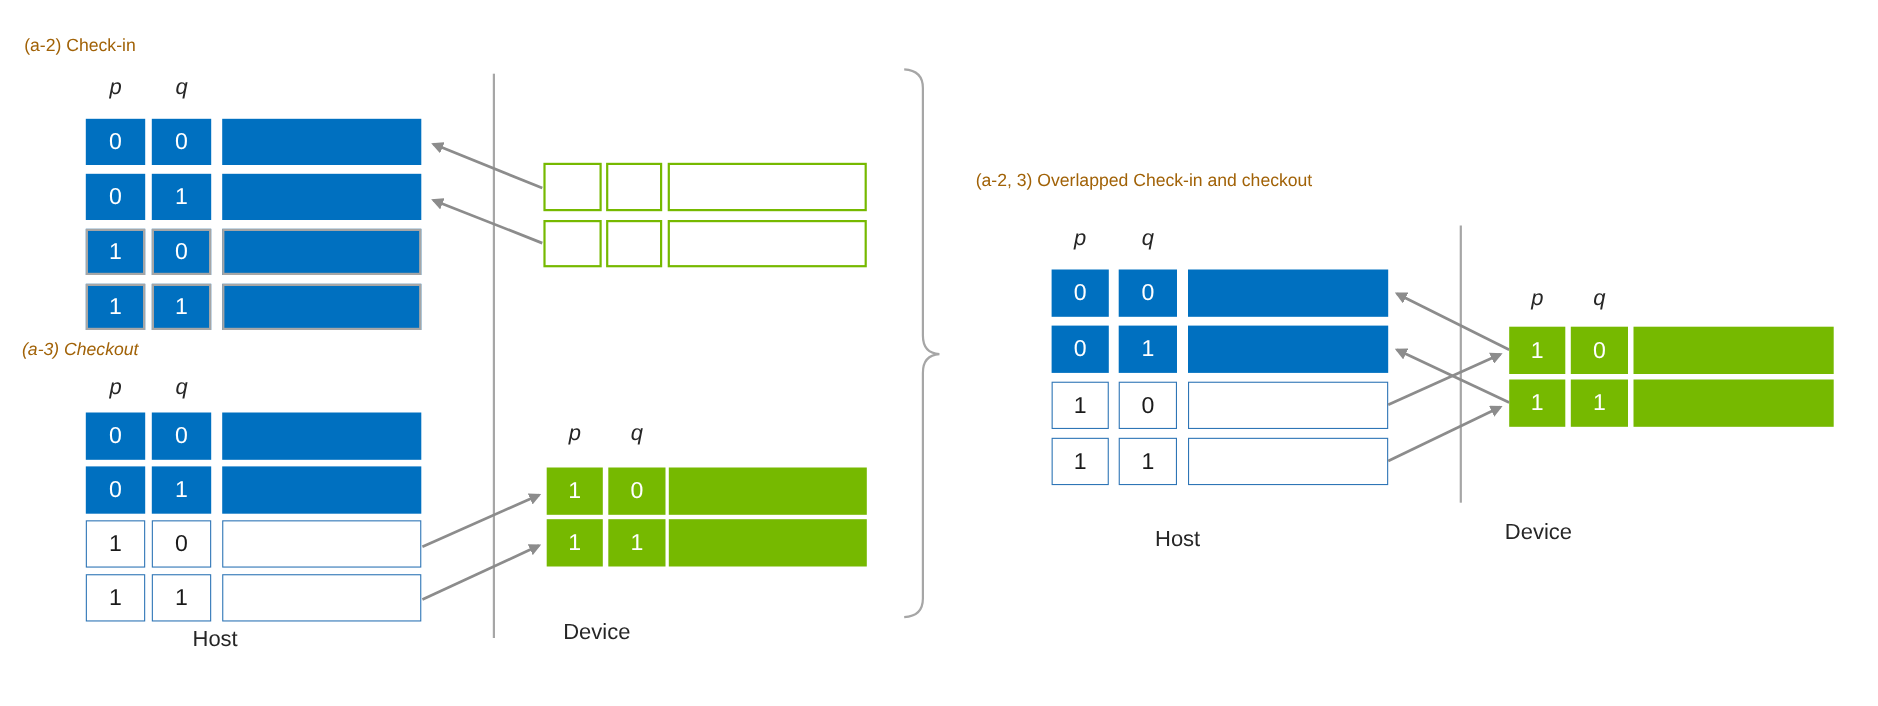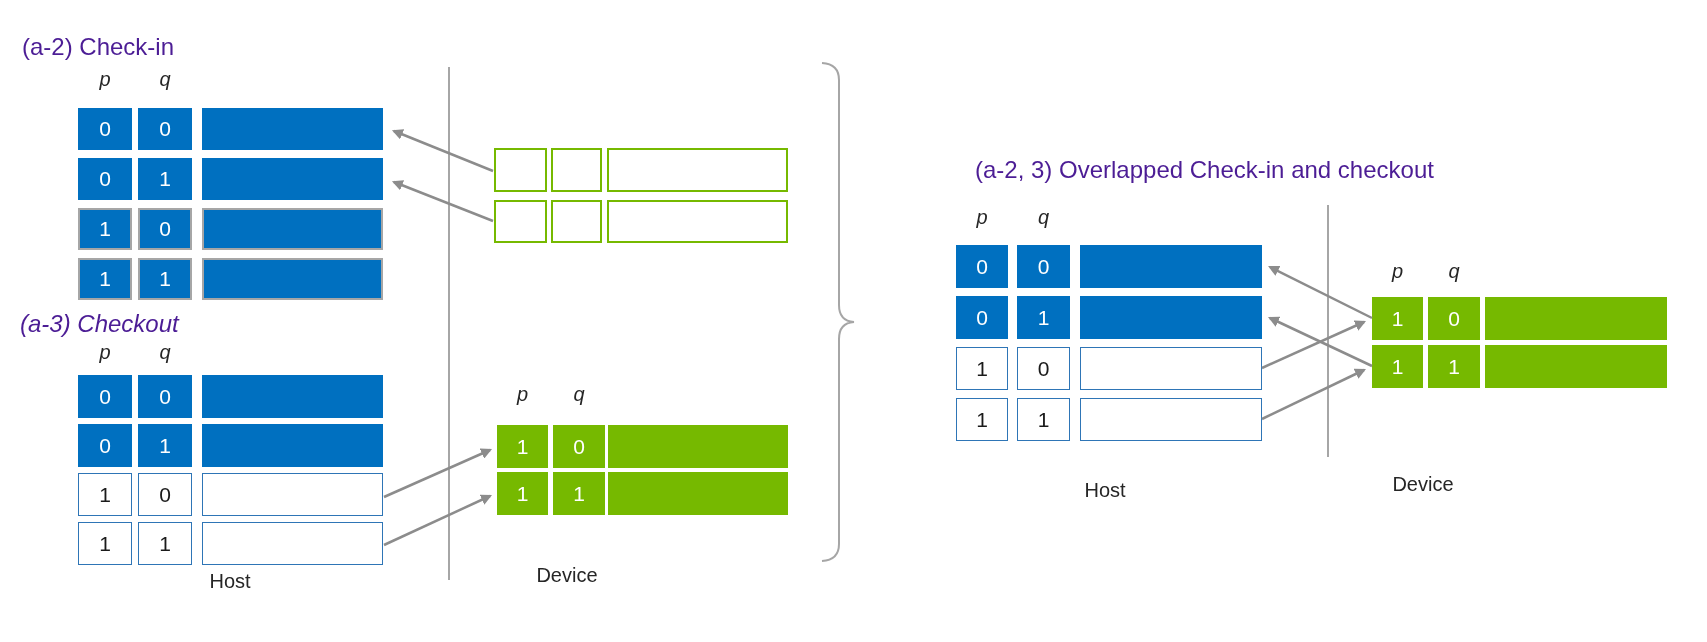--- a/index.html
+++ b/index.html
@@ -1,31 +1,31 @@
 <!DOCTYPE html>
 <html><head>
 <meta charset="utf-8">
 <style>
   html,body{margin:0;padding:0;background:#fff;}
   #canvas{
     position:relative;width:1707px;height:642px;background:#ffffff;
     font-family:"Liberation Sans", sans-serif;color:#262626;overflow:hidden;
   }
-  .title{position:absolute;font-size:24px;color:#4c1d95;white-space:nowrap;}
+  .title{position:absolute;font-size:16px;color:#a16207;white-space:nowrap;}
   .colhdr{position:absolute;font-size:20px;font-style:italic;text-align:center;color:#262626;}
   .cell{
     position:absolute;display:flex;align-items:center;justify-content:center;
     font-size:21px;box-sizing:border-box;
   }
   .blue{background:#0070C0;color:#ffffff;}
   .gb{border:2px solid #A6A6A6;}
   .outline{background:#ffffff;color:#1a1a1a;border:1.5px solid #2E75B6;}
   .greenfill{background:#76B900;color:#ffffff;}
   .greenoutline{background:#ffffff;border:2px solid #76B900;}
-  .lbl{position:absolute;font-size:20px;text-align:center;width:110px;color:#262626;}
+  .lbl{position:absolute;font-size:20px;width:110px;color:#262626;}
   .vline{position:absolute;width:1.5px;background:#A6A6A6;}
   #overlay{position:absolute;left:0;top:0;pointer-events:none;}
 </style>
 </head>
 <body>
 
 <div id="canvas">
 
   <div class="title" style="left:22px;top:33px;">(a-2) Check-in</div>
   <div class="colhdr" style="left:78px;top:68px;width:54px;">p</div>
@@ -83,21 +83,21 @@
   <div class="cell greenfill" style="left:608px;top:425px;width:180px;height:43px;"></div>
 
   <div class="cell greenfill" style="left:497px;top:472px;width:51px;height:43px;">1</div>
   <div class="cell greenfill" style="left:553px;top:472px;width:52px;height:43px;">1</div>
   <div class="cell greenfill" style="left:608px;top:472px;width:180px;height:43px;"></div>
 
   <div class="vline" style="left:448px;top:67px;height:513px;"></div>
   <div class="lbl" style="left:175px;top:570px;">Host</div>
   <div class="lbl" style="left:512px;top:564px;">Device</div>
 
-  <div class="title" style="left:975px;top:156px;">(a-2, 3) Overlapped Check-in and checkout</div>
+  <div class="title" style="left:887px;top:156px;">(a-2, 3) Overlapped Check-in and checkout</div>
   <div class="colhdr" style="left:956px;top:206px;width:52px;">p</div>
   <div class="colhdr" style="left:1017px;top:206px;width:53px;">q</div>
 
   <div class="cell blue" style="left:956px;top:245px;width:52px;height:43px;">0</div>
   <div class="cell blue" style="left:1017px;top:245px;width:53px;height:43px;">0</div>
   <div class="cell blue" style="left:1080px;top:245px;width:182px;height:43px;"></div>
 
   <div class="cell blue" style="left:956px;top:296px;width:52px;height:43px;">0</div>
   <div class="cell blue" style="left:1017px;top:296px;width:53px;height:43px;">1</div>
   <div class="cell blue" style="left:1080px;top:296px;width:182px;height:43px;"></div>

